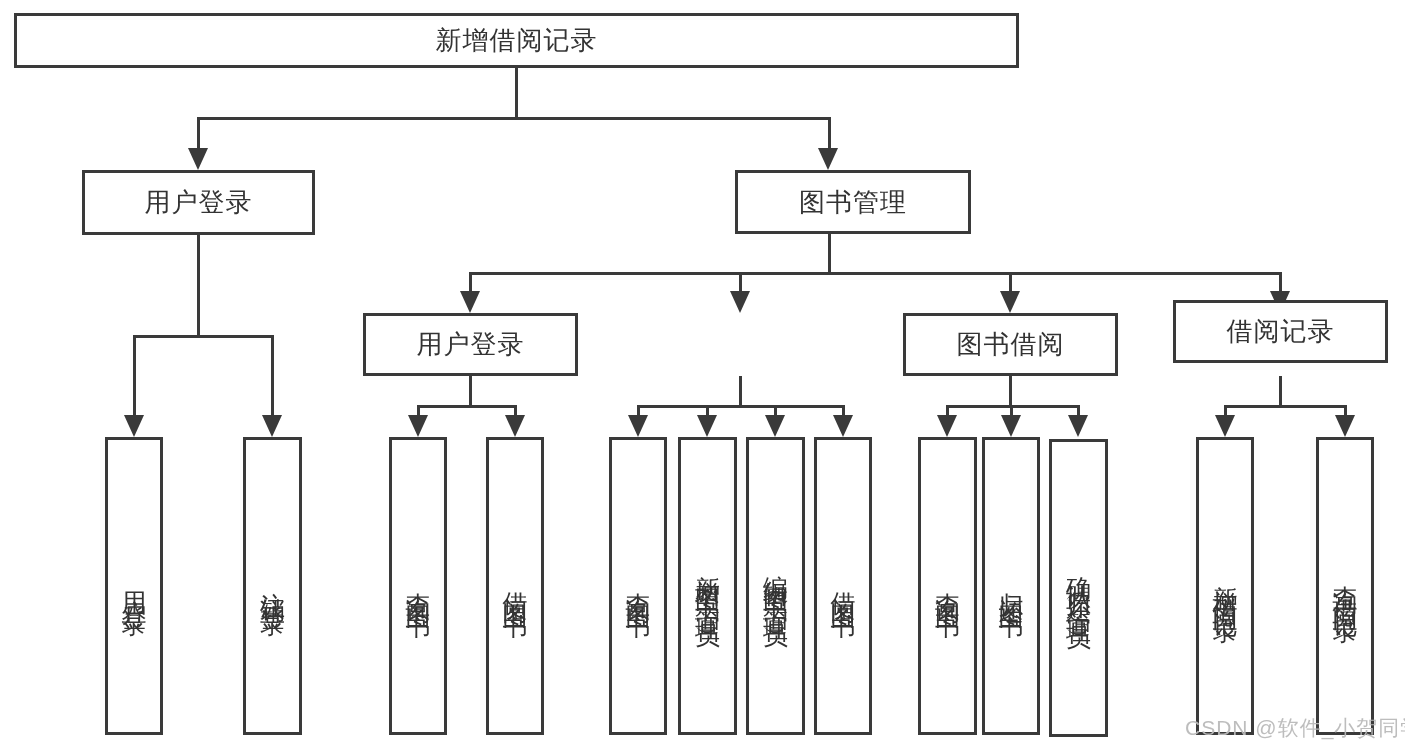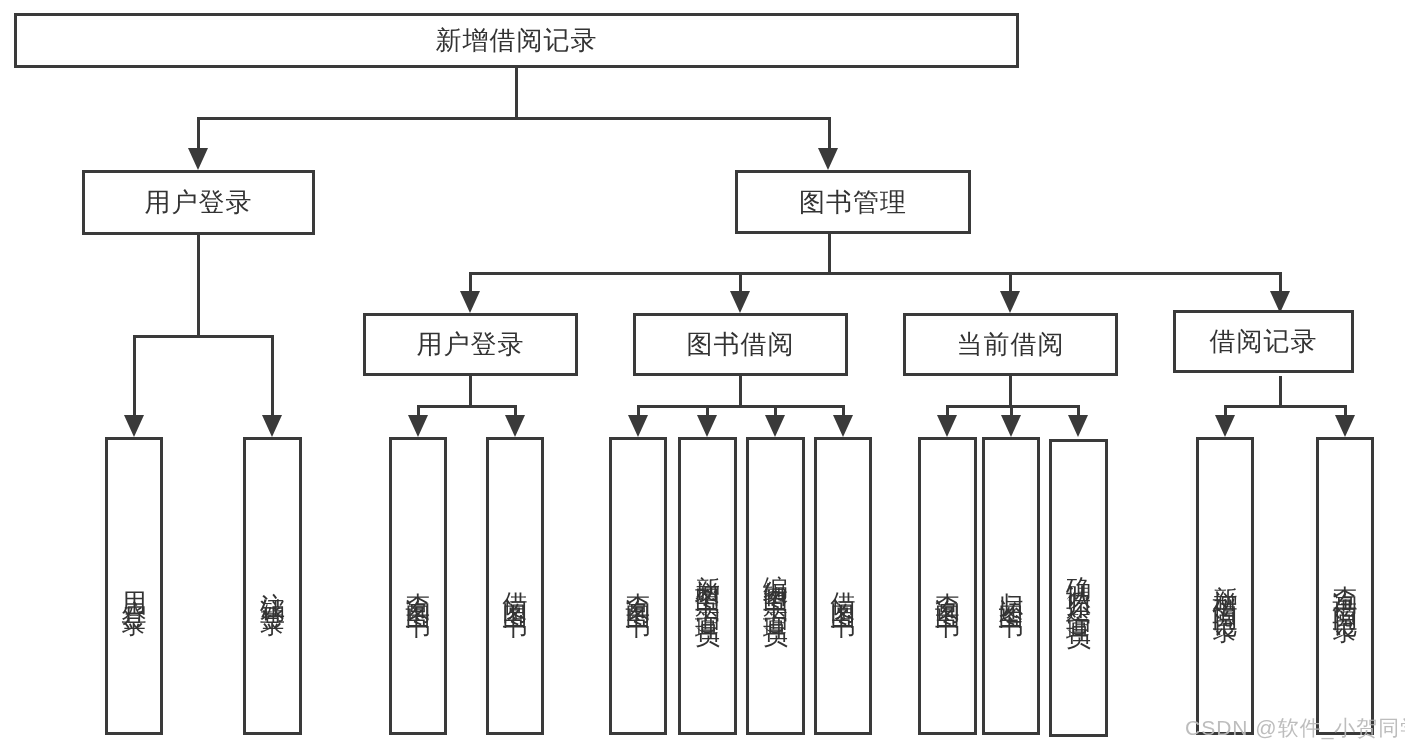--- a/index.html
+++ b/index.html
@@ -84,27 +84,24 @@
   <div class="vline" style="left:739px; top:272px; height:22px;"></div>
   <div class="arr" style="left:730px; top:291px;"></div>
   <div class="vline" style="left:1009px; top:272px; height:22px;"></div>
   <div class="arr" style="left:1000px; top:291px;"></div>
   <div class="vline" style="left:1279px; top:272px; height:22px;"></div>
   <div class="arr" style="left:1270px; top:291px;"></div>
 
   <div class="box" style="left:363px; top:313px; width:215px; height:63px;">
     <span class="lbl">用户登录</span>
   </div>
-  <div class="box" style="left:633px; top:313px; width:215px; height:63px;">
+  <div class="box" style="left:903px; top:313px; width:215px; height:63px;">
     <span class="lbl">图书借阅</span>
   </div>
-  <div class="box" style="left:903px; top:313px; width:215px; height:63px;">
-    <span class="lbl">当前借阅</span>
-  </div>
-  <div class="box" style="left:1173px; top:310px; width:181px; height:63px;">
+  <div class="box" style="left:1173px; top:300px; width:215px; height:63px;">
     <span class="lbl">借阅记录</span>
   </div>
 
   <div class="vline" style="left:469px; top:376px; height:31px;"></div>
   <div class="hline" style="left:417px; top:405px; width:100px;"></div>
   <div class="vline" style="left:417px; top:405px; height:12px;"></div>
   <div class="arr" style="left:408px; top:415px;"></div>
   <div class="vline" style="left:514px; top:405px; height:12px;"></div>
   <div class="arr" style="left:505px; top:415px;"></div>
 

